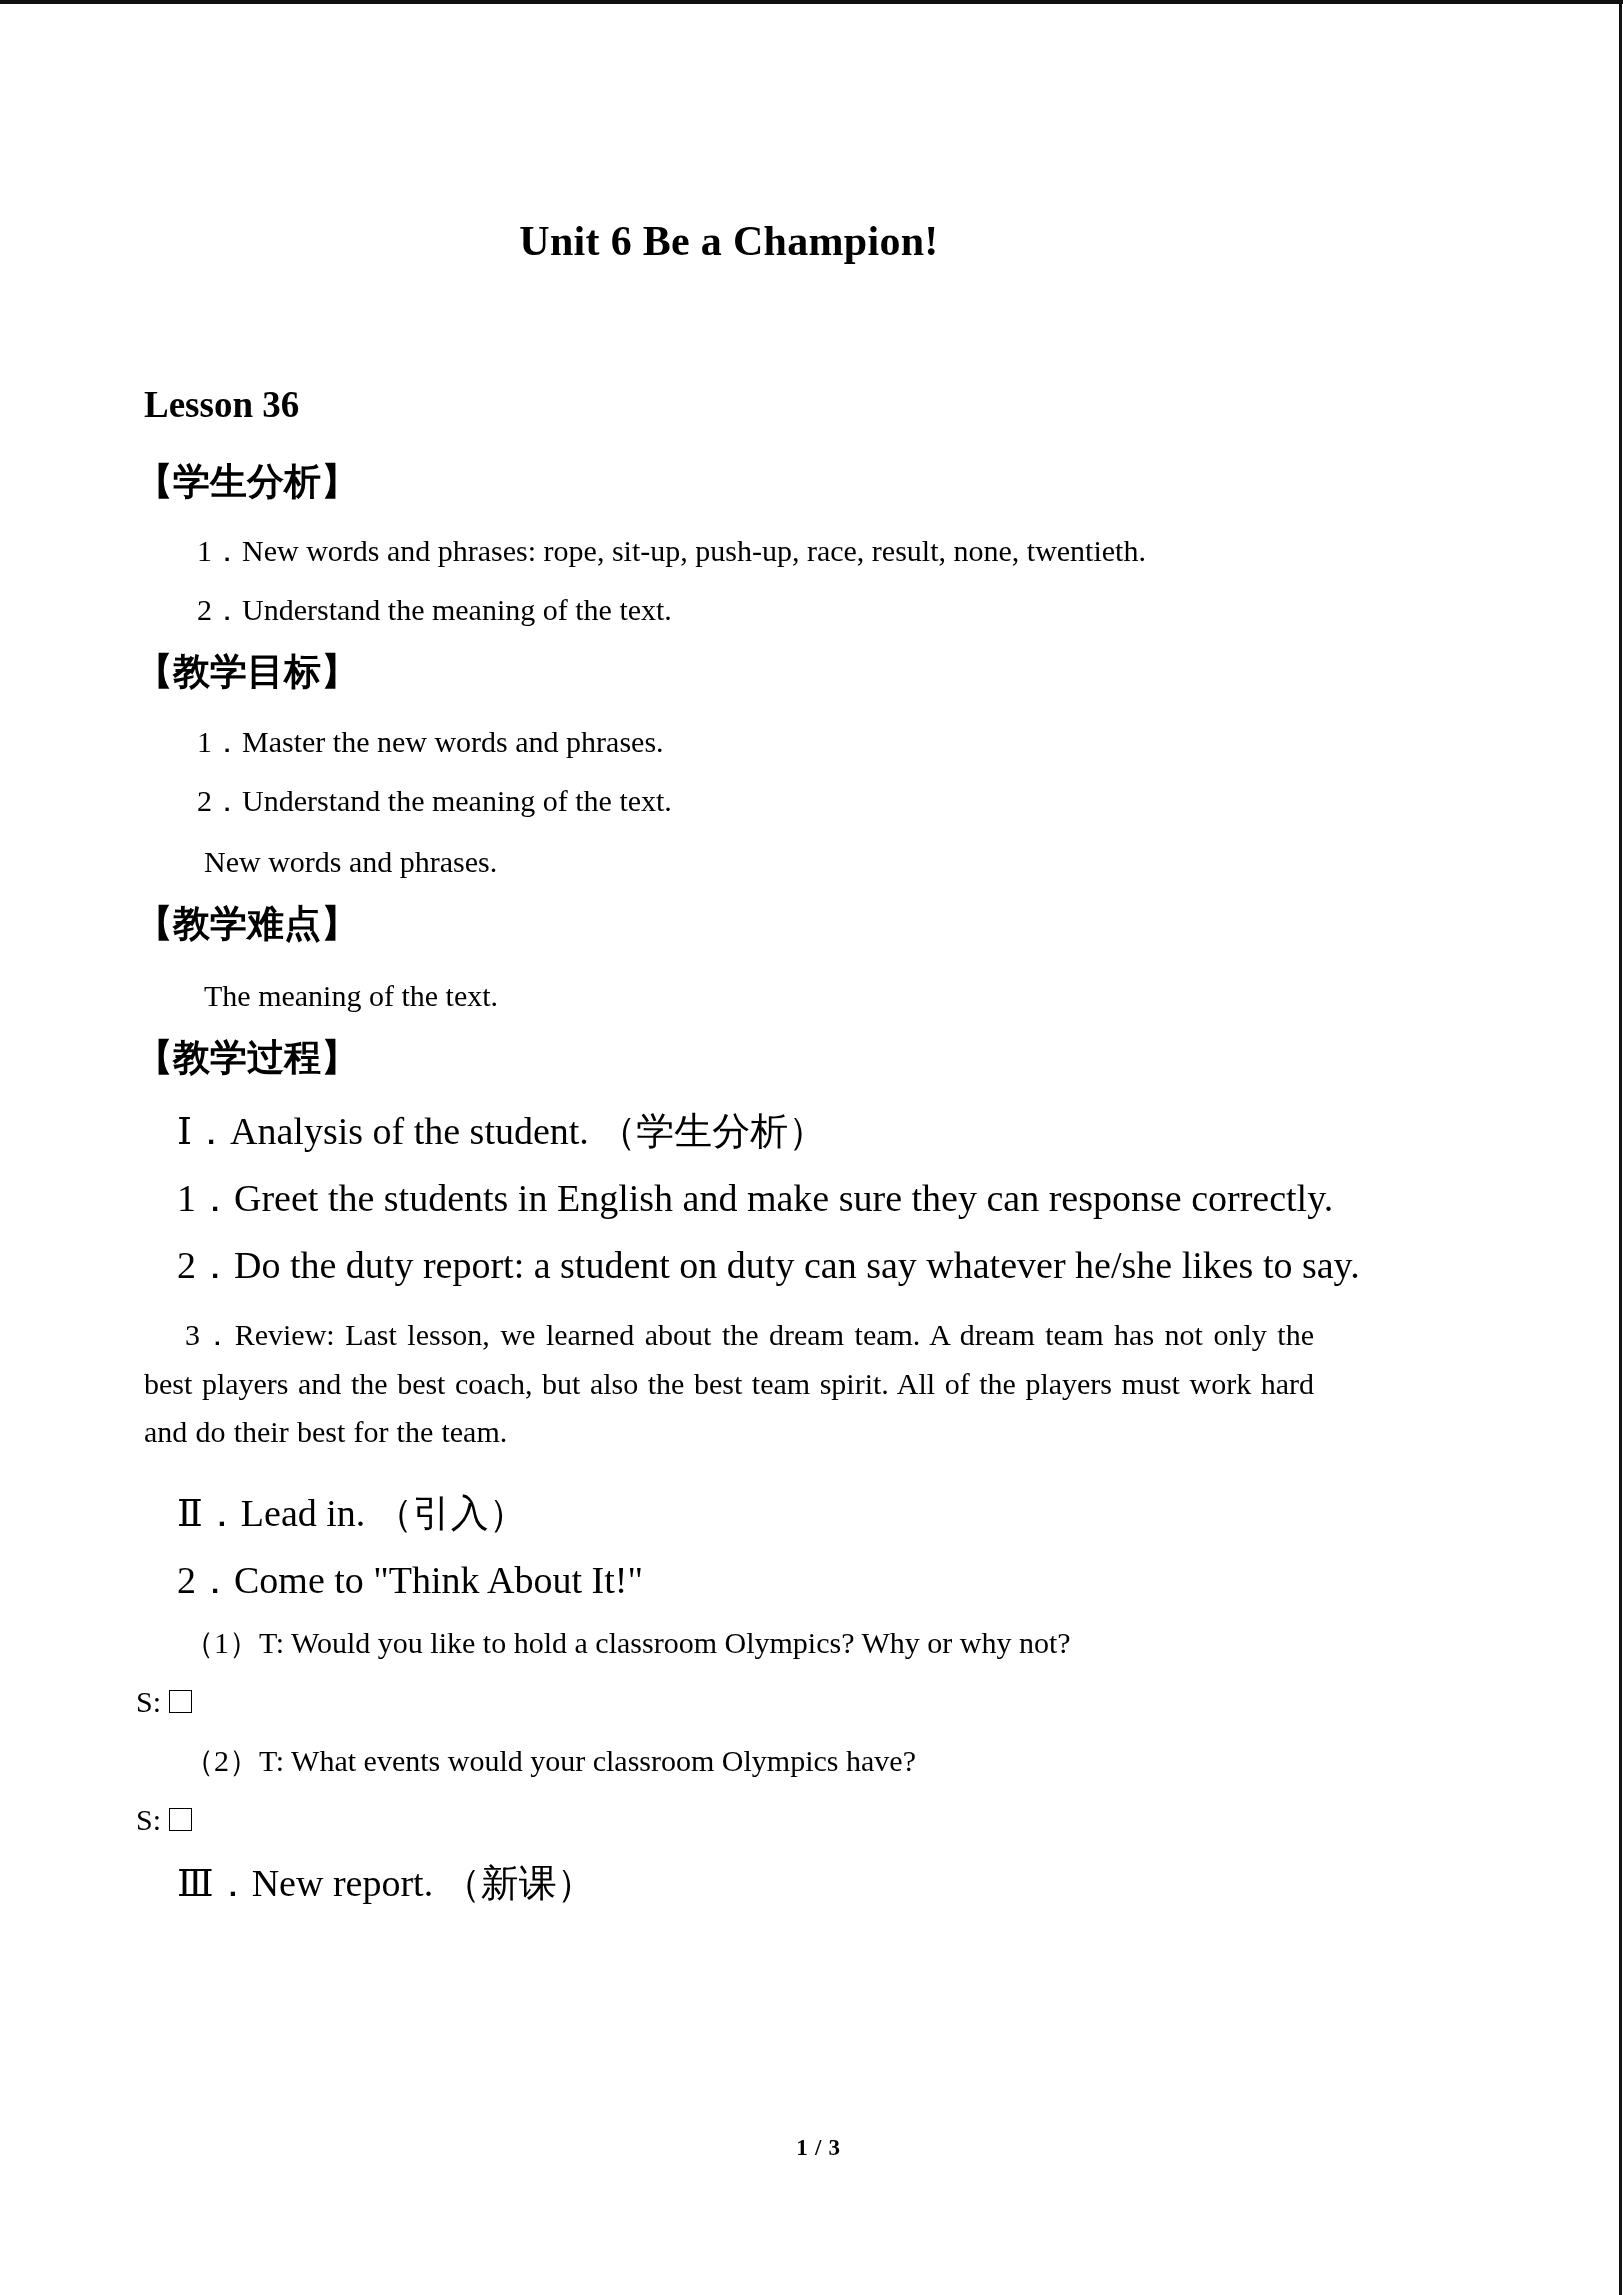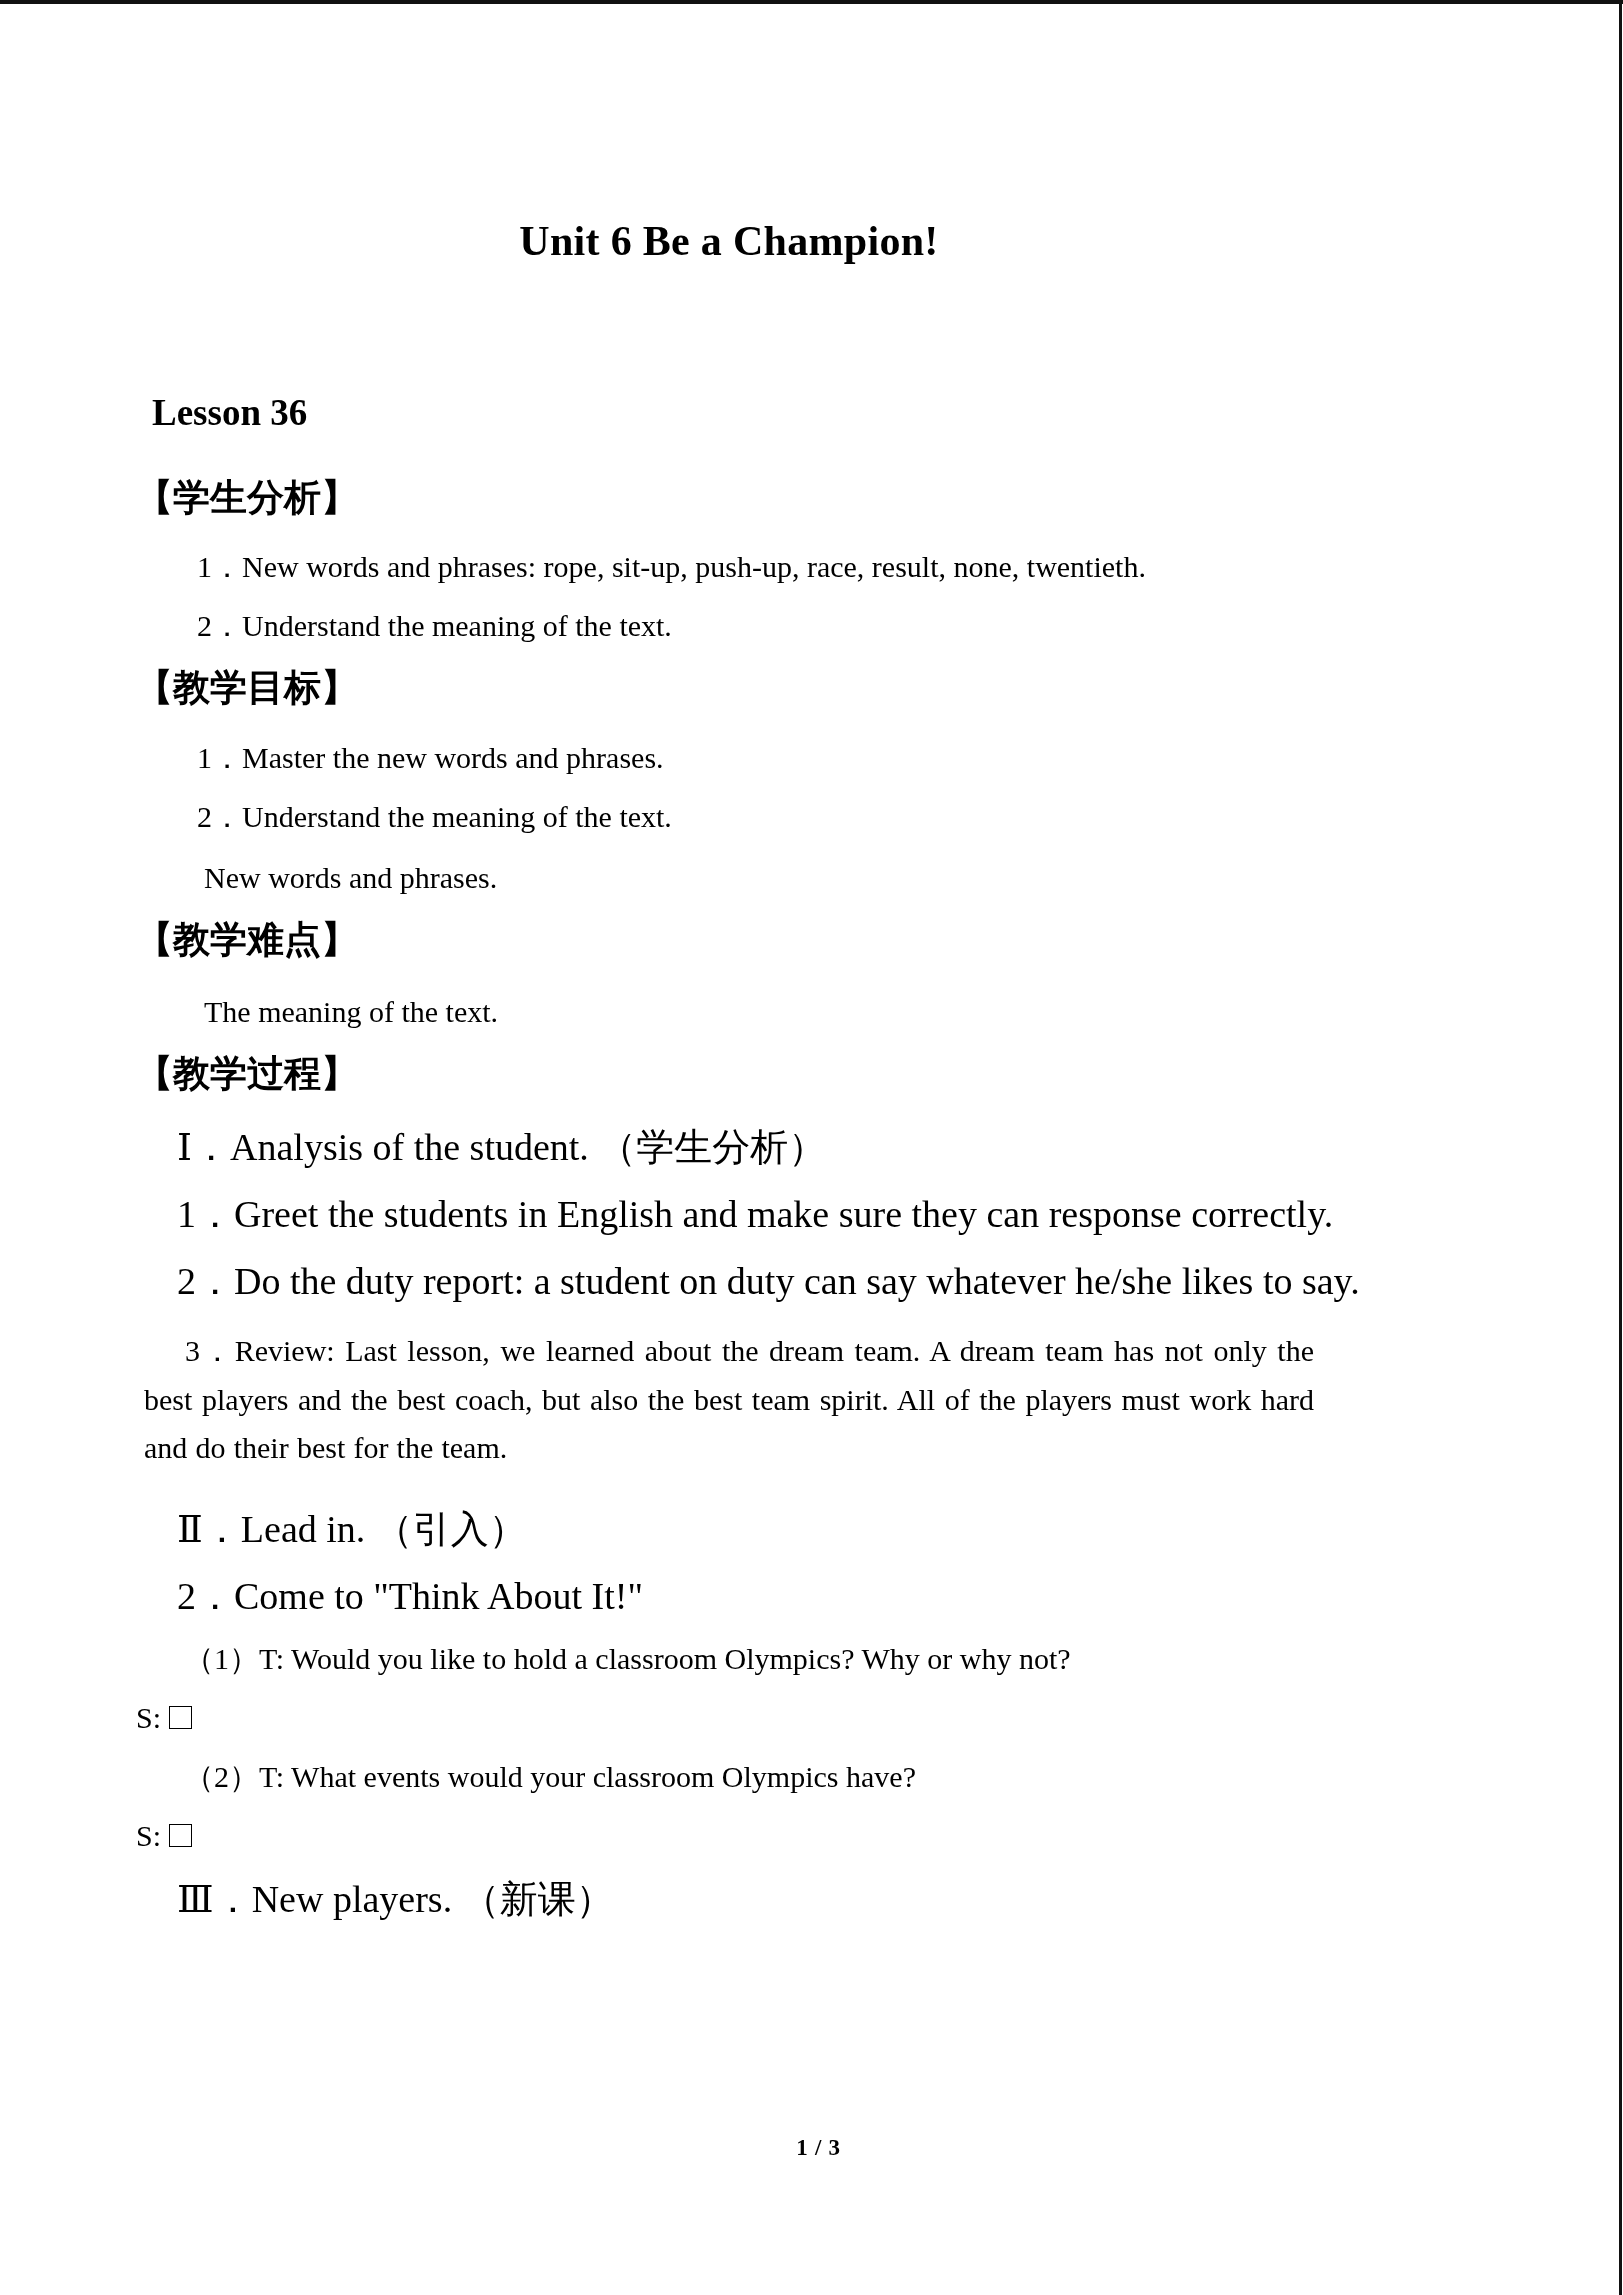--- a/index.html
+++ b/index.html
@@ -49,21 +49,21 @@
     letter-spacing: 0.3px;
     margin: 0;
     padding-top: 218px;
     line-height: 1.1;
   }
 
   
   .lesson-heading {
     font-weight: bold;
     font-size: 37px;
-    margin: 16px;
+    margin: 8px;
     padding-top: 112px;
     line-height: 1.15;
   }
 
   
   .section-heading {
     font-weight: bold;
     font-size: 37px;
     line-height: 1.15;
     margin: 0;
@@ -185,18 +185,18 @@
 
   <p class="proc-line">Ⅱ．Lead in. （引入）</p>
   <p class="proc-line">2．Come to "Think About It!"</p>
 
   <p class="proc-line-sub">（1）T: Would you like to hold a classroom Olympics? Why or why not?</p>
   <p class="proc-line-flush"><span>S:</span> <span class="boxglyph"></span></p>
 
   <p class="proc-line-sub">（2）T: What events would your classroom Olympics have?</p>
   <p class="proc-line-flush"><span>S:</span> <span class="boxglyph"></span></p>
 
-  <p class="proc-line">Ⅲ．New players. （新课）</p>
+  <p class="proc-line">Ⅲ．New report. （新课）</p>
 
 </div>
 
 <div class="footer">1 / 3</div>
 
 
 </body></html>

